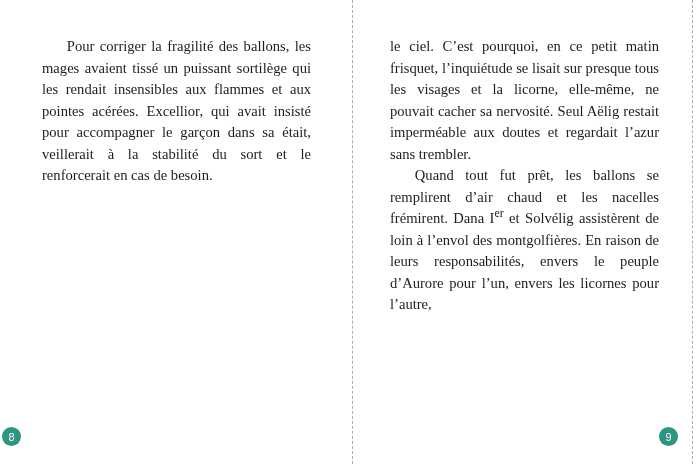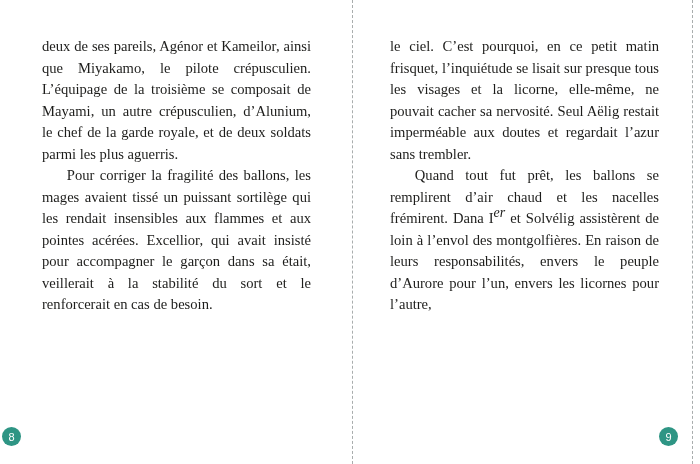--- a/index.html
+++ b/index.html
@@ -43,24 +43,23 @@
     margin: 0;
     font-family: "Liberation Serif", serif;
     font-size: 14.6px;
     line-height: 21.5px;
     color: var(--text-color);
     text-align: justify;
   }
   .text-block p.indent { text-indent: 1.7em; }
 
   sup.ordinal {
-    font-size: 14px;
+    font-size: 12px;
     line-height: 0;
     vertical-align: super;
-    font-style: italic;
   }
 
   .fold-line {
     position: absolute;
     top: 0;
     height: 464px;
     width: 0;
     border-left: 1px dashed var(--fold-line);
   }
   .fold-center { left: 352px; }
@@ -83,21 +82,20 @@
   .page-num-left  { left: 2px; }
   .page-num-right { left: 659px; }
 </style>
 </head>
 <body>
 
 <div class="spread">
 
   <div class="page page-left">
     <div class="text-block">
-      <p>deux de ses pareils, Agénor et Kameilor, ainsi que Miyakamo, le pilote crépusculien. L’équipage de la troisième se composait de Mayami, un autre crépusculien, d’Alunium, le chef de la garde royale, et de deux soldats parmi les plus aguerris.</p>
       <p class="indent">Pour corriger la fragilité des ballons, les mages avaient tissé un puissant sortilège qui les rendait insensibles aux flammes et aux pointes acérées. Excellior, qui avait insisté pour accompagner le garçon dans sa était, veillerait à la stabilité du sort et le renforcerait en cas de besoin.</p>
     </div>
   </div>
 
   <div class="page page-right">
     <div class="text-block">
       <p>le ciel. C’est pourquoi, en ce petit matin frisquet, l’inquiétude se lisait sur presque tous les visages et la licorne, elle-même, ne pouvait cacher sa nervosité. Seul Aëlig restait imperméable aux doutes et regardait l’azur sans trembler.</p>
       <p class="indent">
         <span>Quand tout fut prêt, les ballons se remplirent d’air chaud et les nacelles frémirent. Dana I</span><sup class="ordinal">er</sup><span> et Solvélig assistèrent de loin à l’envol des montgolfières. En raison de leurs responsabilités, envers le peuple d’Aurore pour l’un, envers les licornes pour l’autre,</span>
       </p>

